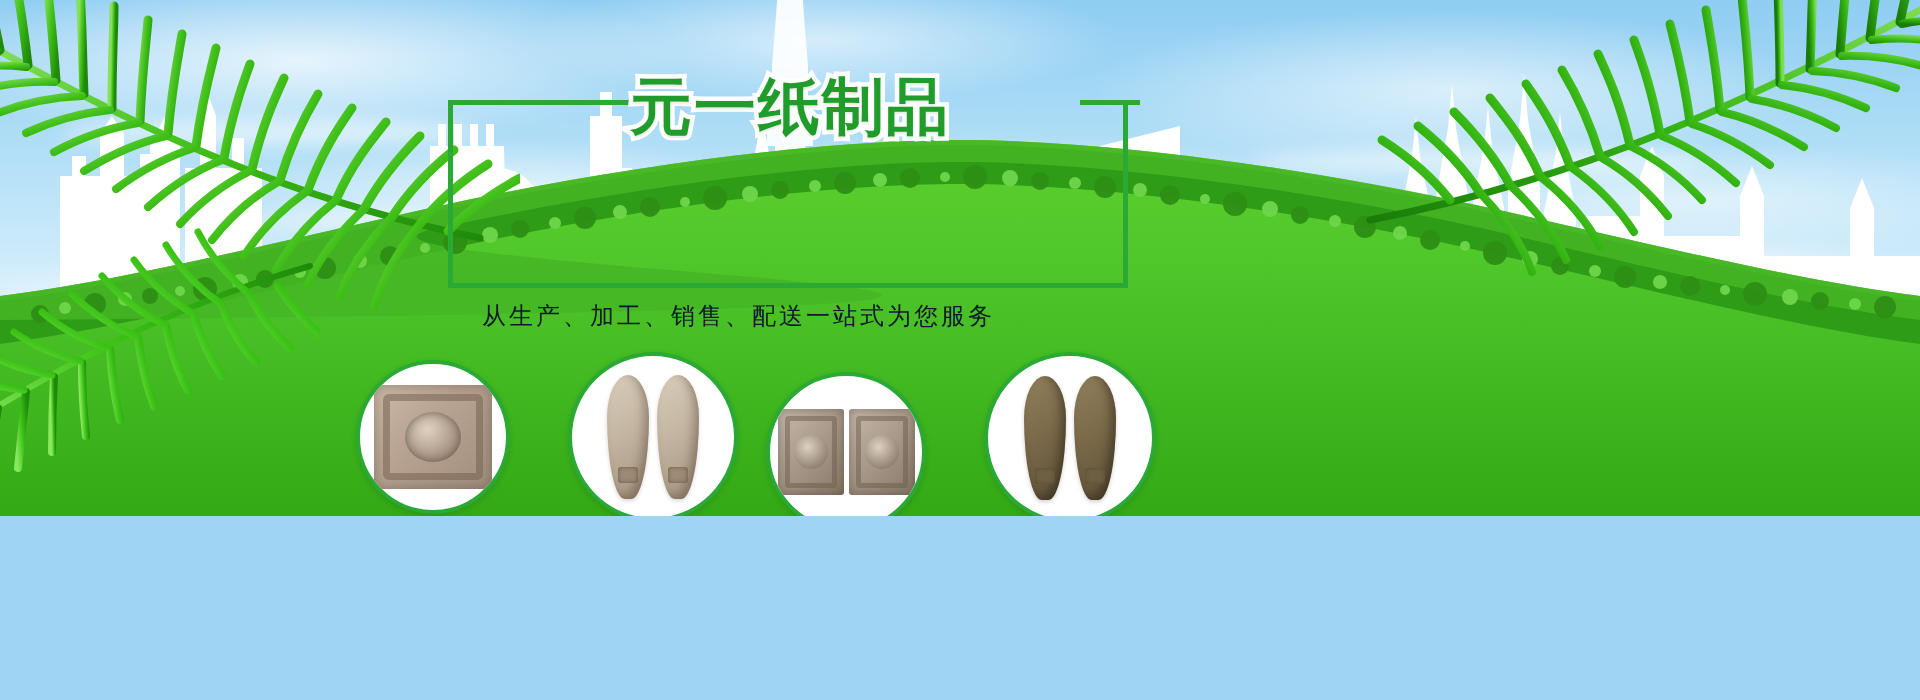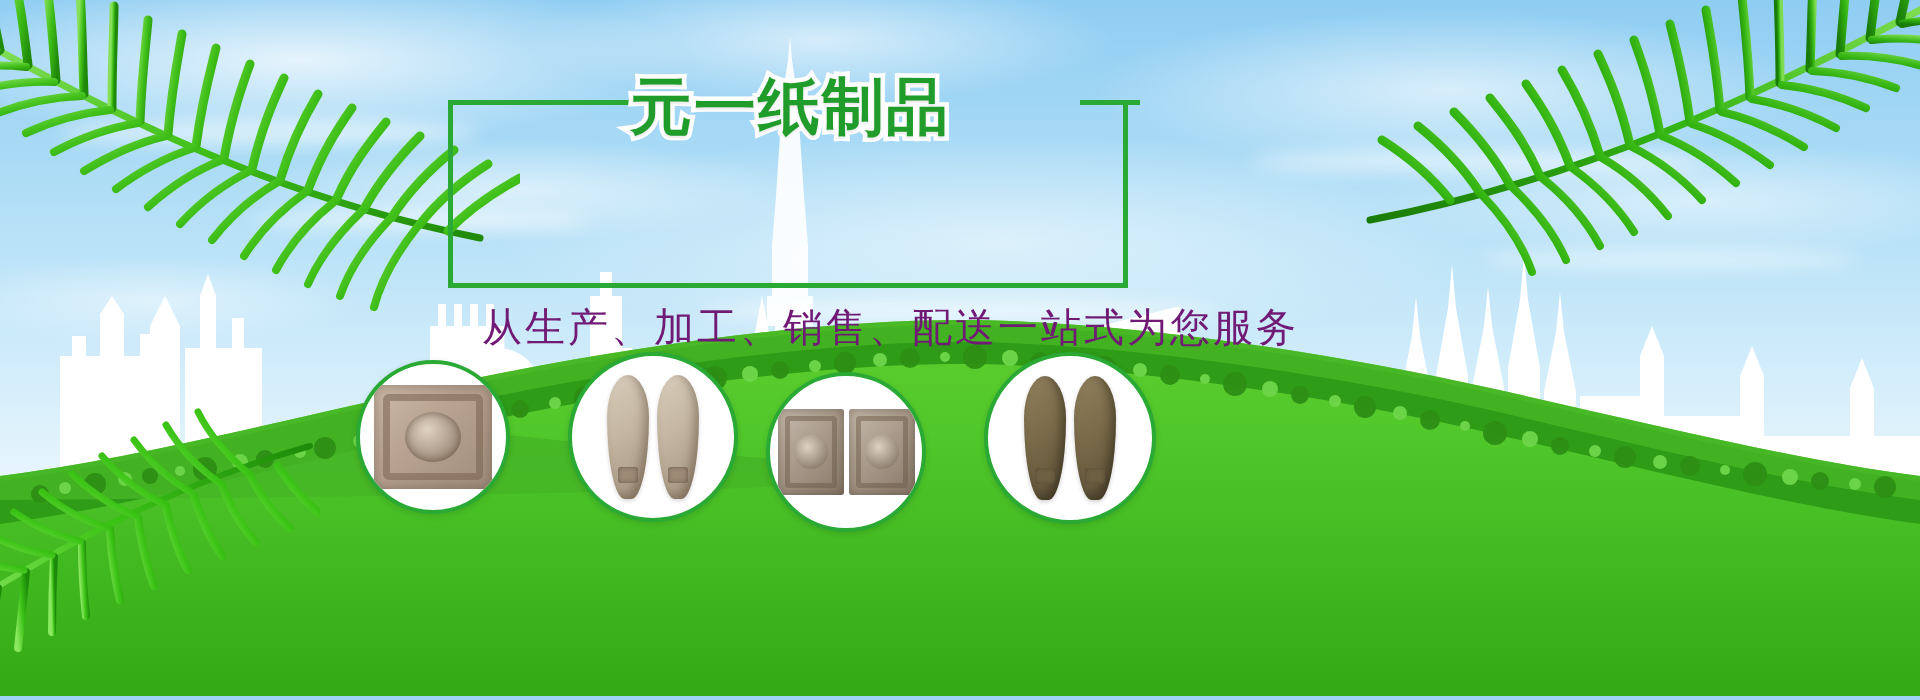--- a/index.html
+++ b/index.html
@@ -5,21 +5,21 @@
   * { margin:0; padding:0; box-sizing:border-box; }
   html,body { width:1920px; height:700px; overflow:hidden; }
   body {
     font-family:"Liberation Sans", sans-serif;
     background:#9fd4f5;
   }
 
   #banner {
     position:relative;
     width:1920px;
-    height:696px;
+    height:516px;
     overflow:hidden;
   }
 
   
   .sky {
     position:absolute; inset:0;
     background:
       linear-gradient(to bottom,
         #8fcdf2 0%,
         #a4d8f5 18%,
@@ -100,22 +100,22 @@
   .headline2 {
     left:14px; top:62px;
     font-size:70px;
     line-height:82px;
   }
 
   .subtitle {
     position:absolute;
     left:42px; top:222px;
     font-family:Liberation Sans, sans-serif;
-    font-size:40px;
-    color:#701a75;
+    font-size:24px;
+    color:#0f172a;
     letter-spacing:3px;
     white-space:nowrap;
   }
 
   
   .circle {
     position:absolute;
     border-radius:50%;
     background:#ffffff;
     border:4px solid #2aa935;

